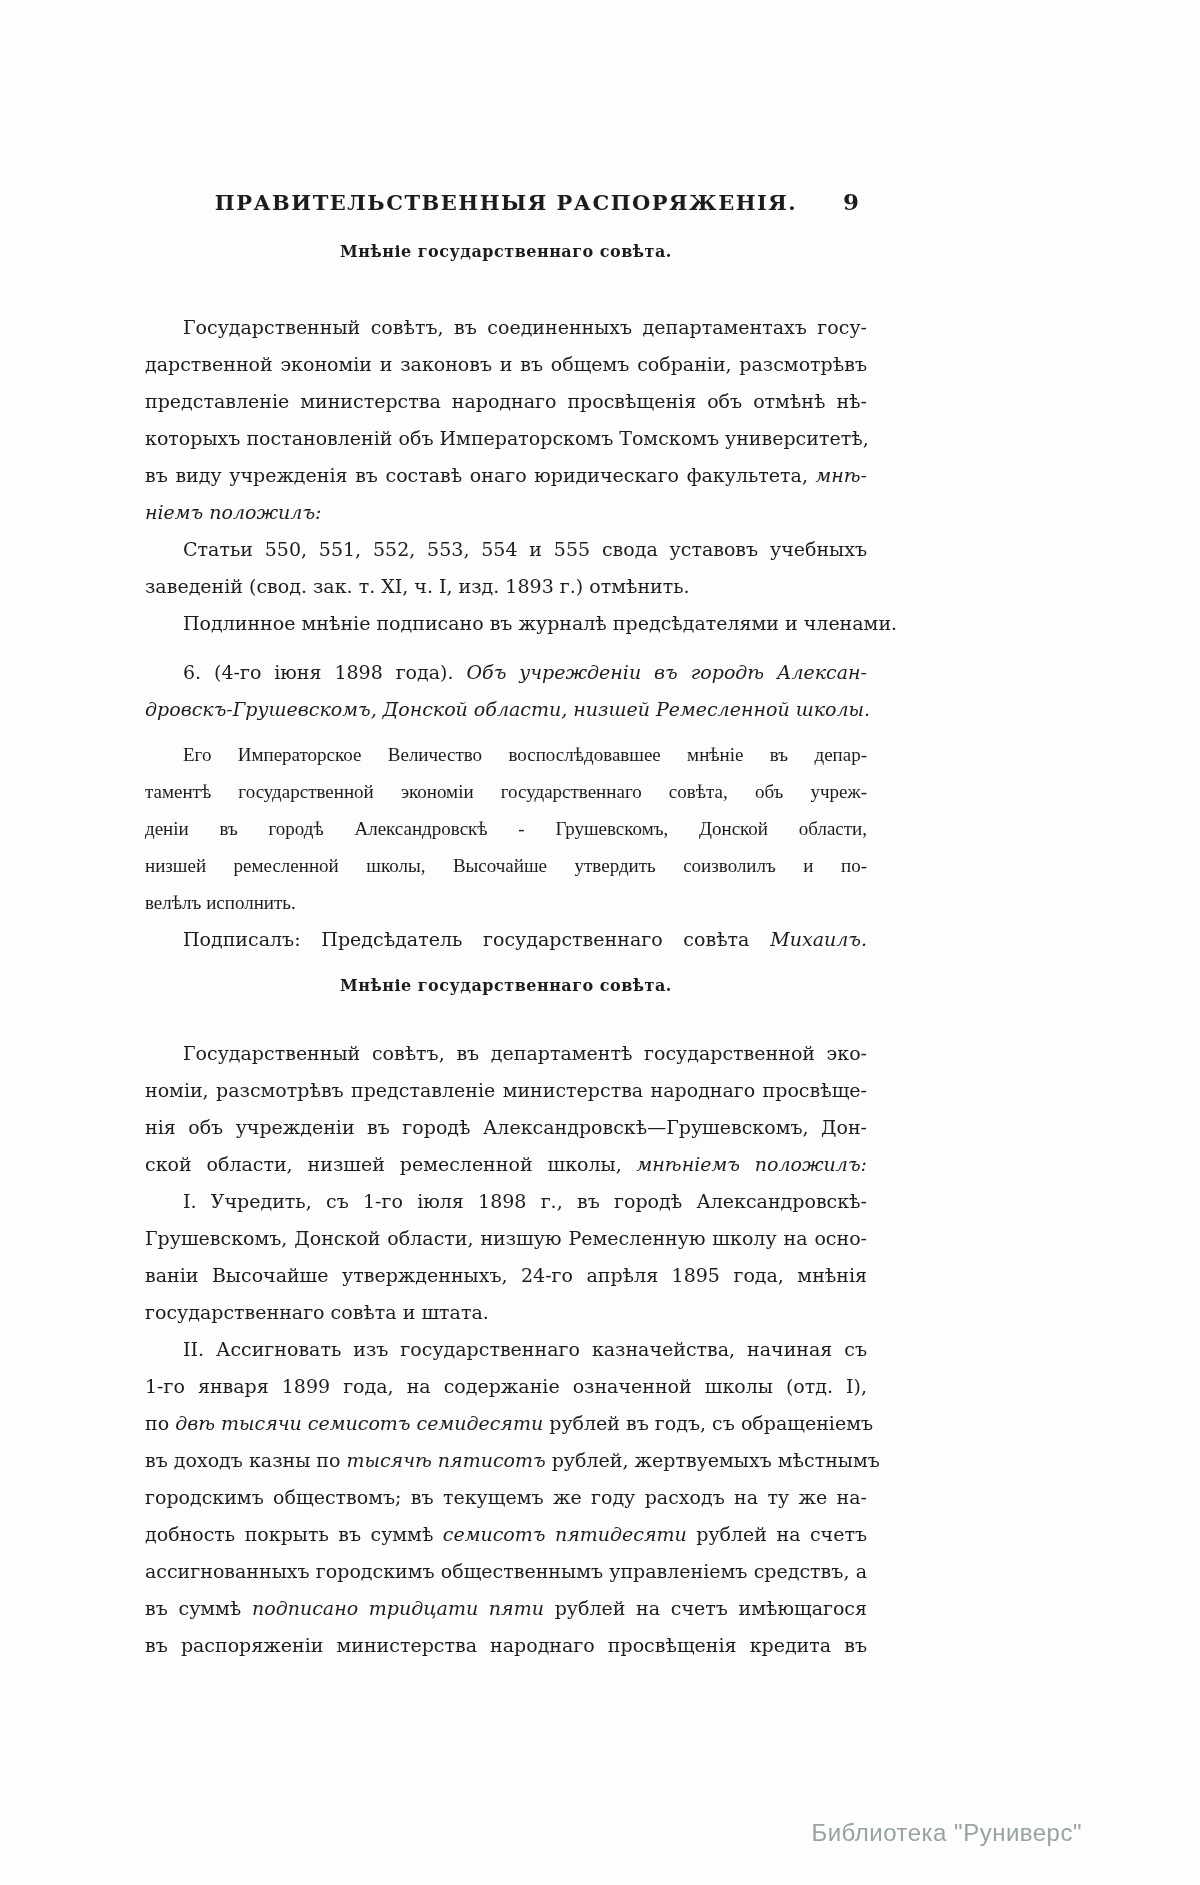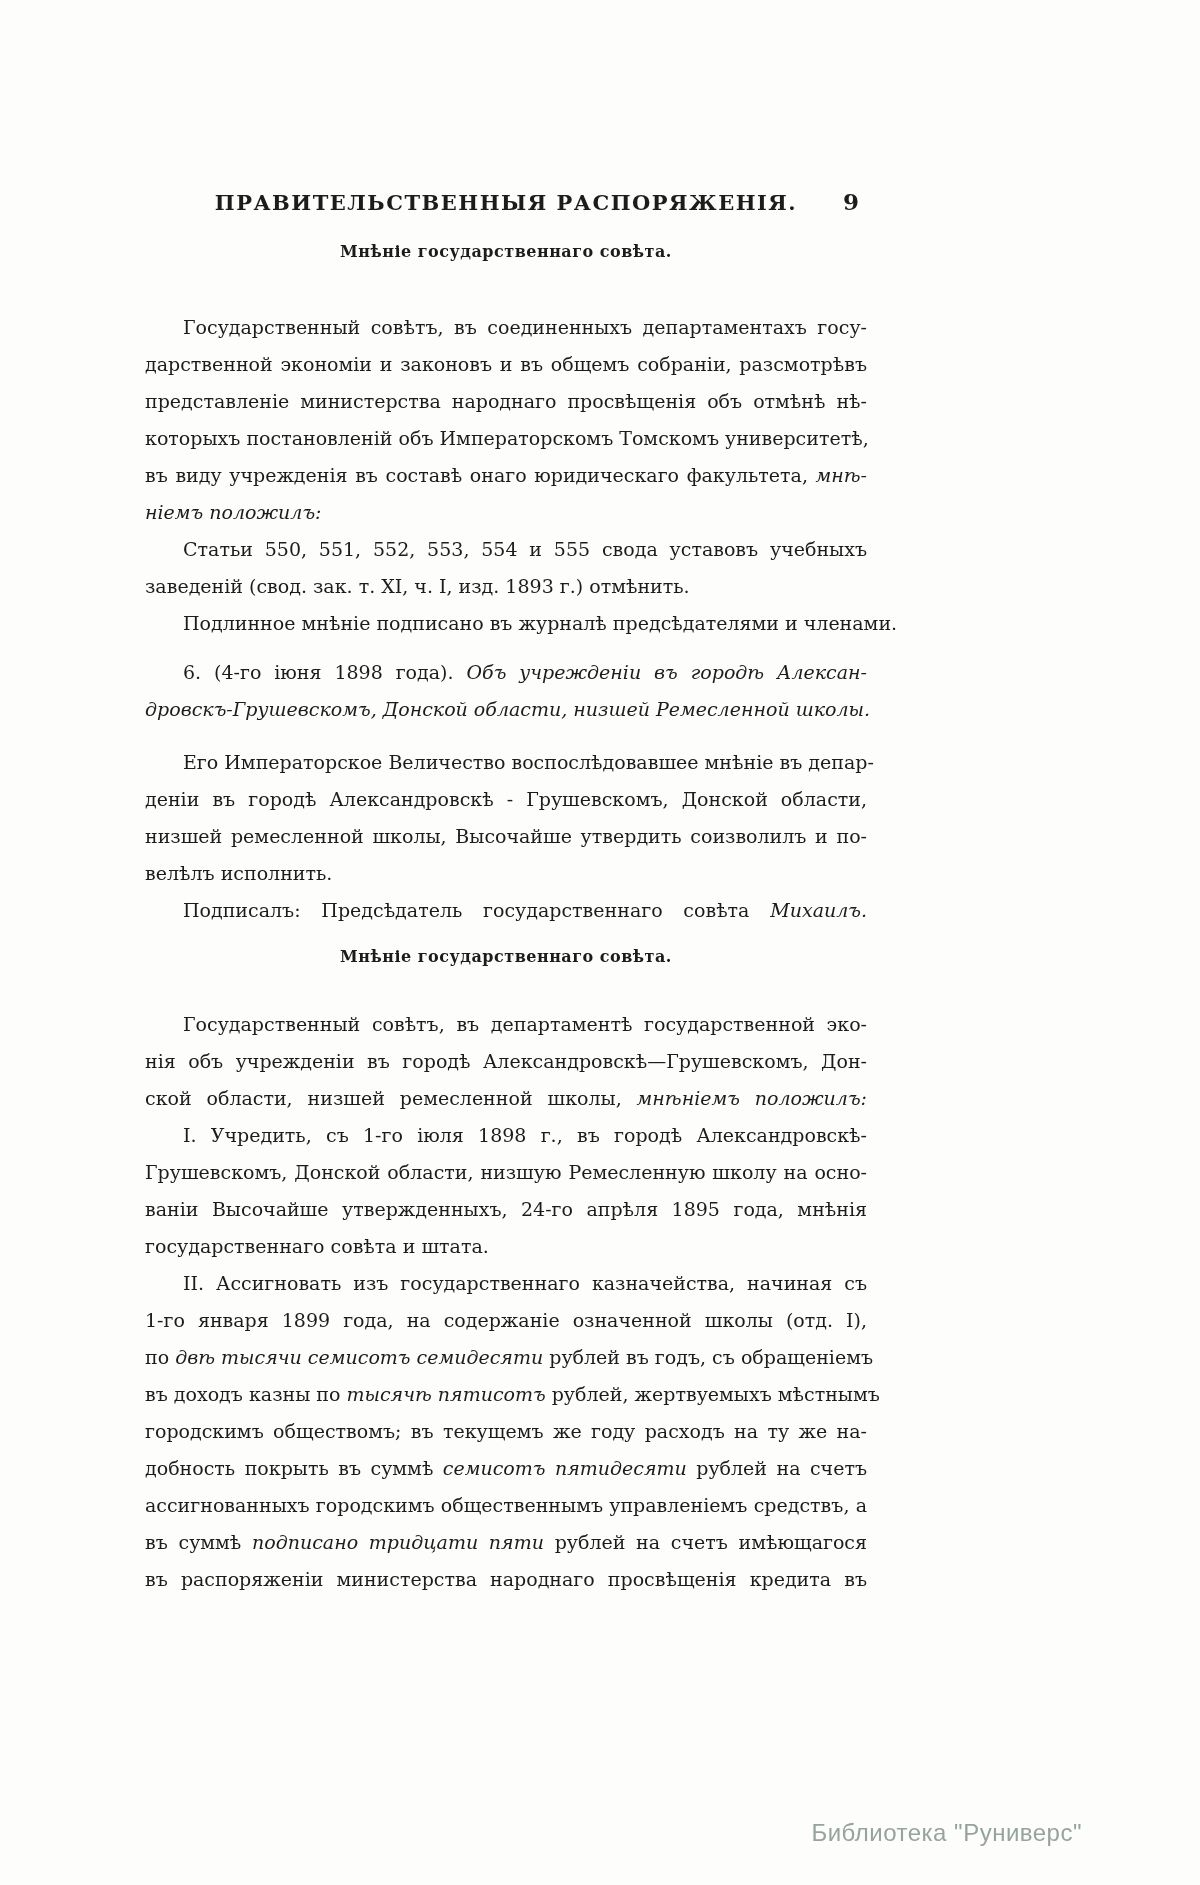--- a/index.html
+++ b/index.html
@@ -68,32 +68,34 @@
           <div class="line indent"><span>Статьи 550, 551, 552, 553, 554 и 555 свода уставовъ учебныхъ</span></div>
           <div class="line end"><span>заведеній (свод. зак. т. XI, ч. I, изд. 1893 г.) отмѣнить.</span></div>
         </div>
         <div class="para">
           <div class="line indent"><span>Подлинное мнѣніе подписано въ журналѣ предсѣдателями и членами.</span></div>
         </div>
         <div class="para" style="margin-top: 12px;">
           <div class="line indent"><span>6. (4-го іюня 1898 года). </span><i>Объ учрежденіи въ городѣ Алексан-</i></div>
           <div class="line"><i>дровскъ-Грушевскомъ, Донской области, низшей Ремесленной школы.</i></div>
         </div>
-        <div class="para" style="margin-top: 16px;">
+        <div class="para" style="margin-top: 8px; font-family: Liberation Serif, serif;">
           <div class="line indent"><span>Его Императорское Величество воспослѣдовавшее мнѣніе въ депар-</span></div>
+          <div class="line"><span>таментѣ государственной экономіи государственнаго совѣта, объ учреж-</span></div>
           <div class="line"><span>деніи въ городѣ Александровскѣ - Грушевскомъ, Донской области,</span></div>
           <div class="line"><span>низшей ремесленной школы, Высочайше утвердить соизволилъ и по-</span></div>
           <div class="line end"><span>велѣлъ исполнить.</span></div>
         </div>
         <div class="para">
           <div class="line indent"><span>Подписалъ: Предсѣдатель государственнаго совѣта </span><i>Михаилъ.</i></div>
         </div>
         <div class="heading" style="margin-top: 18px;">Мнѣніе государственнаго совѣта.</div>
         <div class="para" style="margin-top: 40px;">
           <div class="line indent"><span>Государственный совѣтъ, въ департаментѣ государственной эко-</span></div>
+          <div class="line"><span>номіи, разсмотрѣвъ представленіе министерства народнаго просвѣще-</span></div>
           <div class="line"><span>нія объ учрежденіи въ городѣ Александровскѣ—Грушевскомъ, Дон-</span></div>
           <div class="line"><span>ской области, низшей ремесленной школы, </span><i>мнѣніемъ положилъ:</i></div>
         </div>
         <div class="para">
           <div class="line indent"><span>I. Учредить, съ 1-го іюля 1898 г., въ городѣ Александровскѣ-</span></div>
           <div class="line"><span>Грушевскомъ, Донской области, низшую Ремесленную школу на осно-</span></div>
           <div class="line"><span>ваніи Высочайше утвержденныхъ, 24-го апрѣля 1895 года, мнѣнія</span></div>
           <div class="line end"><span>государственнаго совѣта и штата.</span></div>
         </div>
         <div class="para">

